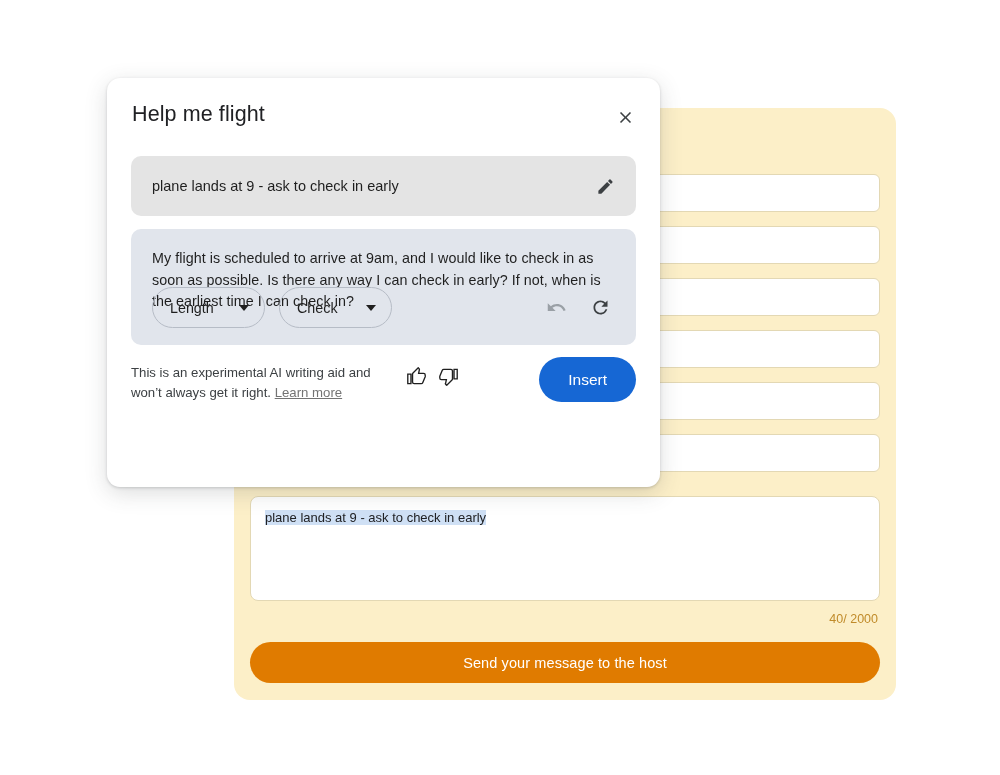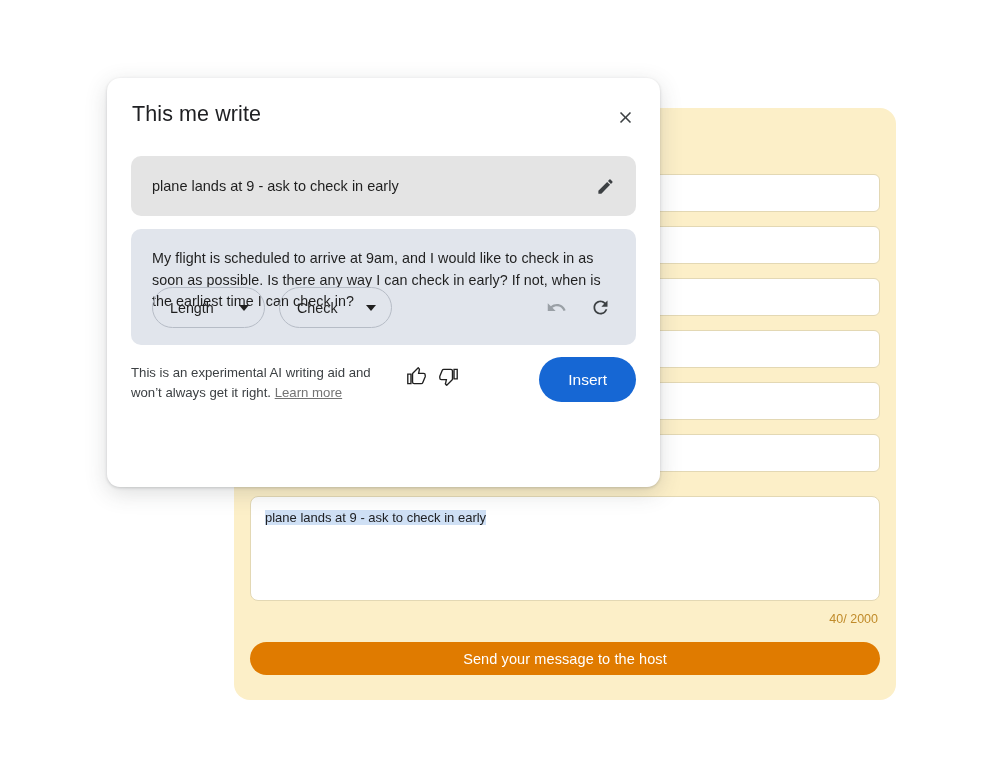--- a/index.html
+++ b/index.html
@@ -79,21 +79,21 @@
     color: #c08b2a;
     margin-top: 11px;
     padding-right: 2px;
   }
 
   .send-button {
     position: absolute;
     left: 16px;
     top: 534px;
     width: 630px;
-    height: 33px;
+    height: 41px;
     background: #e07b00;
     border: none;
     border-radius: 21px;
     color: #ffffff;
     font-size: 14.5px;
     font-family: "Liberation Sans", sans-serif;
     cursor: pointer;
     letter-spacing: 0.1px;
   }
 
@@ -315,21 +315,21 @@
       </div>
       <div class="char-counter">40/ 2000</div>
     </div>
 
     <button class="send-button">Send your message to the host</button>
   </div>
 
   <div class="modal">
 
     <div class="modal-header">
-      <div class="modal-title">This me write</div>
+      <div class="modal-title">Help me flight</div>
       <button class="close-btn">
         <svg width="19" height="19" viewBox="0 0 24 24">
           <path d="M19 6.41L17.59 5 12 10.59 6.41 5 5 6.41 10.59 12 5 17.59 6.41 19 12 13.41 17.59 19 19 17.59 13.41 12z" fill="#3c4043"></path>
         </svg>
       </button>
     </div>
 
     <div class="prompt-row">
       <div class="prompt-text">plane lands at 9 - ask to check in early</div>
       <button class="edit-btn">

